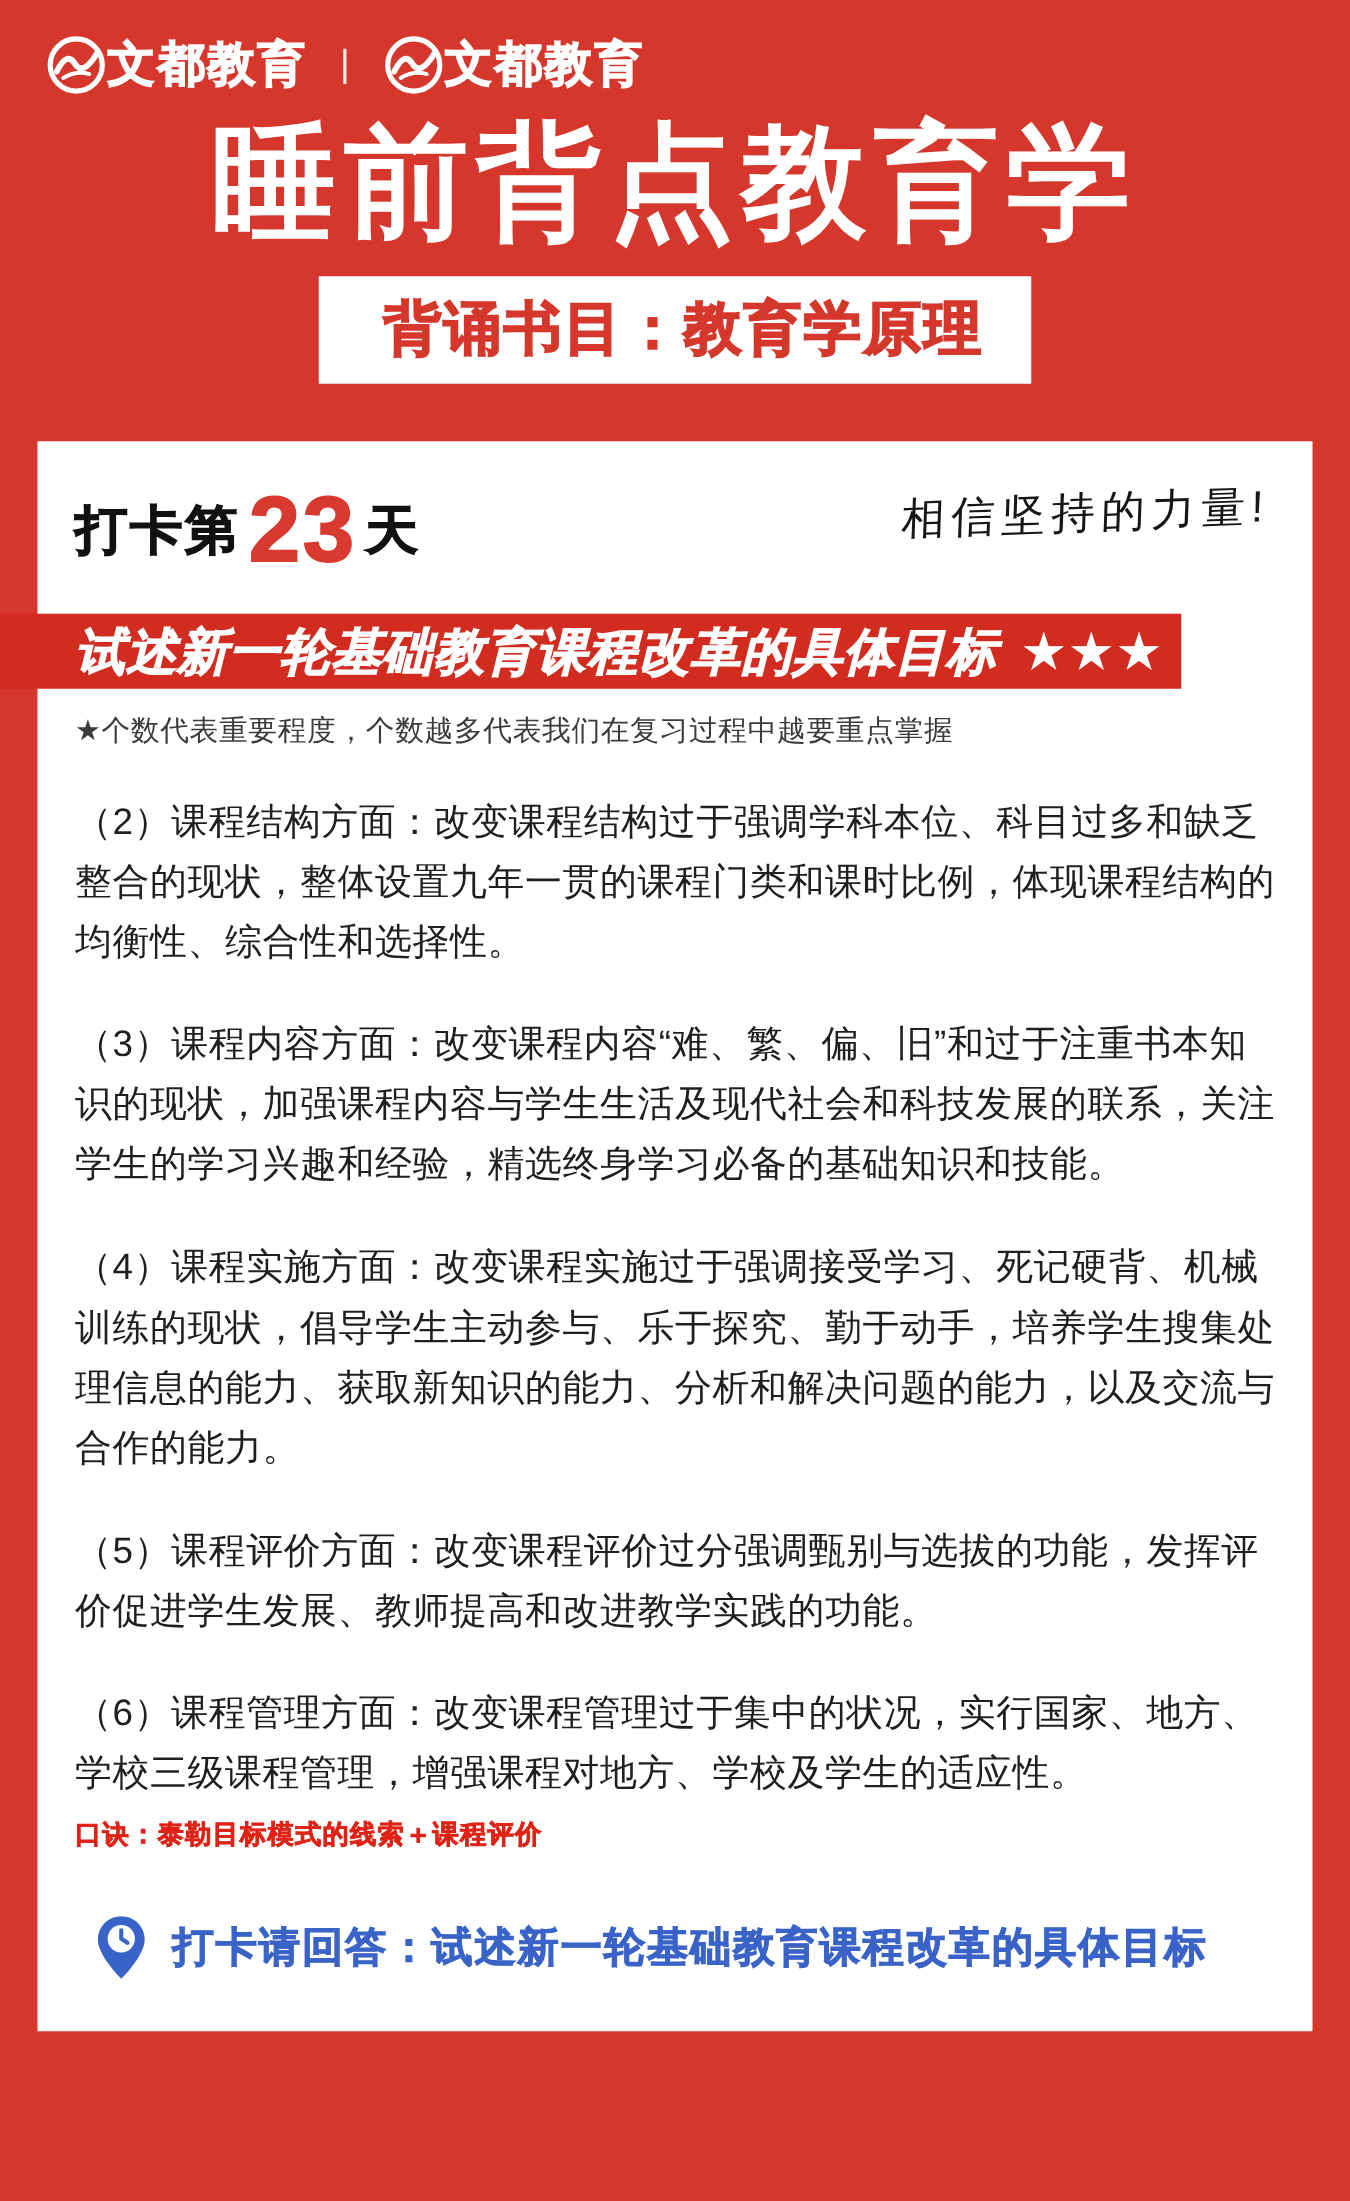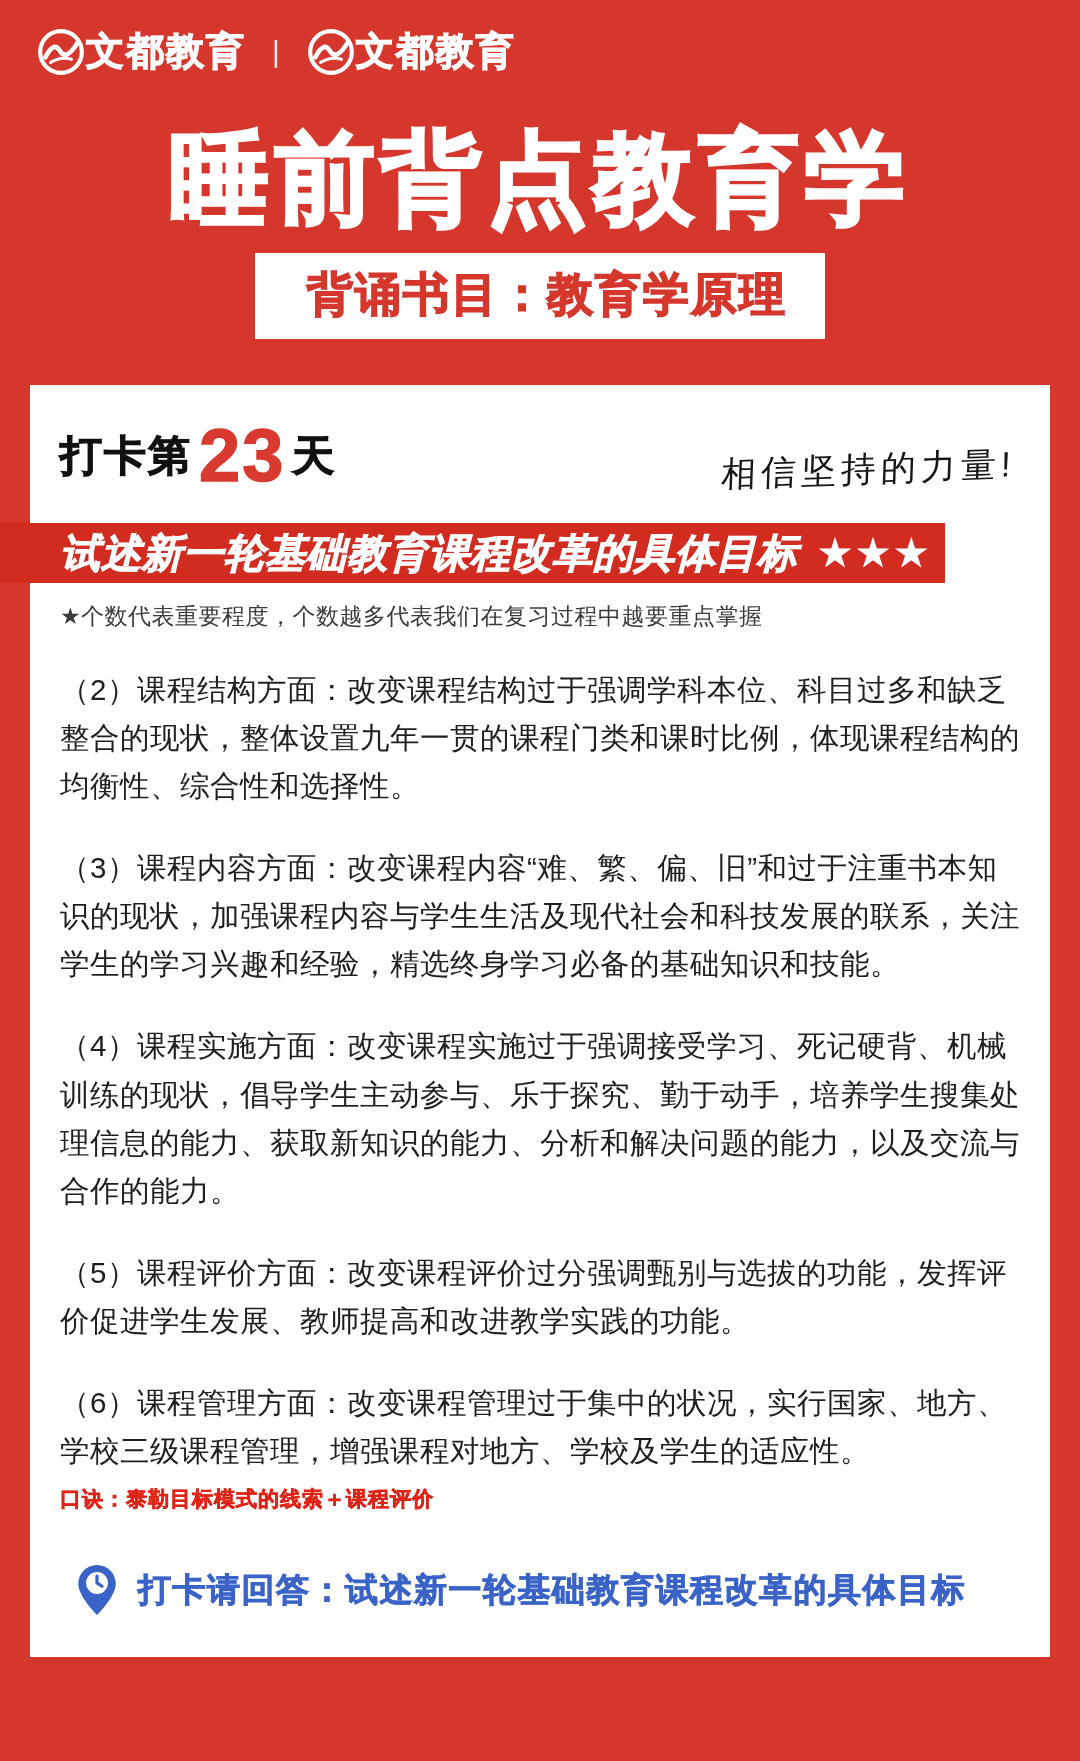--- a/index.html
+++ b/index.html
@@ -24,25 +24,25 @@
   .brand-text {
     font-size: 38px; font-weight: 700; color: #fff;
     -webkit-text-stroke: 1.2px #fff; letter-spacing: 2px;
   }
   .brand-divider {
     color: #fff; font-size: 30px; margin: 0 26px; opacity: .9; font-weight: 400;
   }
 
   
   .hero-title {
-    margin-top: 46px;
+    margin-top: 14px;
     text-align: center;
     color: #fff;
     font-size: 100px;
-    font-weight: 700;
+    font-weight: 400;
     letter-spacing: 6px;
     -webkit-text-stroke: 3px #fff;
     line-height: 1.1;
   }
   .badge-wrap { text-align: center; margin-top: 20px; }
   .hero-badge {
     display: inline-block;
     background: #fff;
     color: #c2410c;
     font-size: 46px;
@@ -53,21 +53,21 @@
   }
 
   
   .card {
     margin: 46px 30px 0 30px;
     background: #fff;
     padding: 24px 30px 42px 30px;
   }
 
   .checkin-row {
-    display: flex; align-items: flex-end; justify-content: space-between;
+    display: flex; align-items: flex-start; justify-content: space-between;
     padding: 10px 0 0 0;
   }
   .checkin {
     display: flex; align-items: center;
     font-size: 42px; font-weight: 800; color: #111;
     -webkit-text-stroke: 1px #111;
     letter-spacing: 2px;
   }
   .checkin .day {
     color: #d93a2f;

